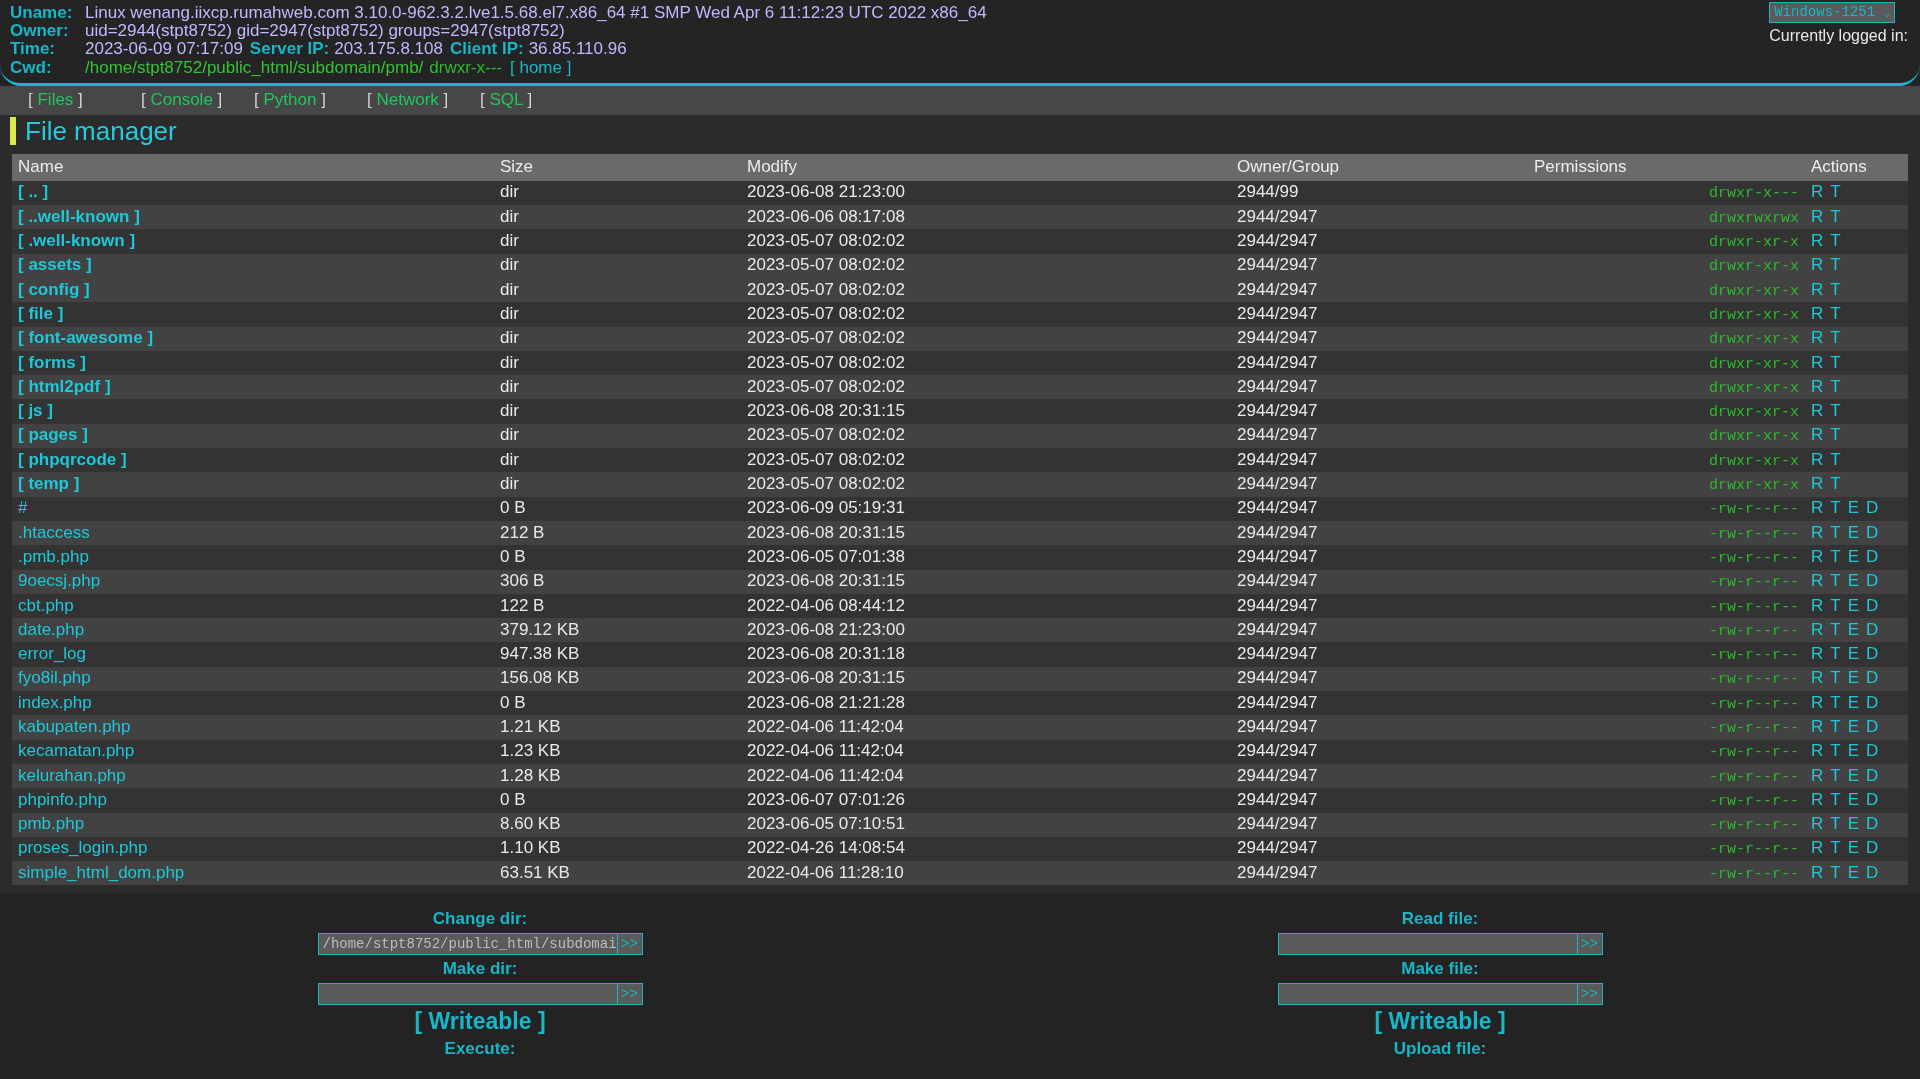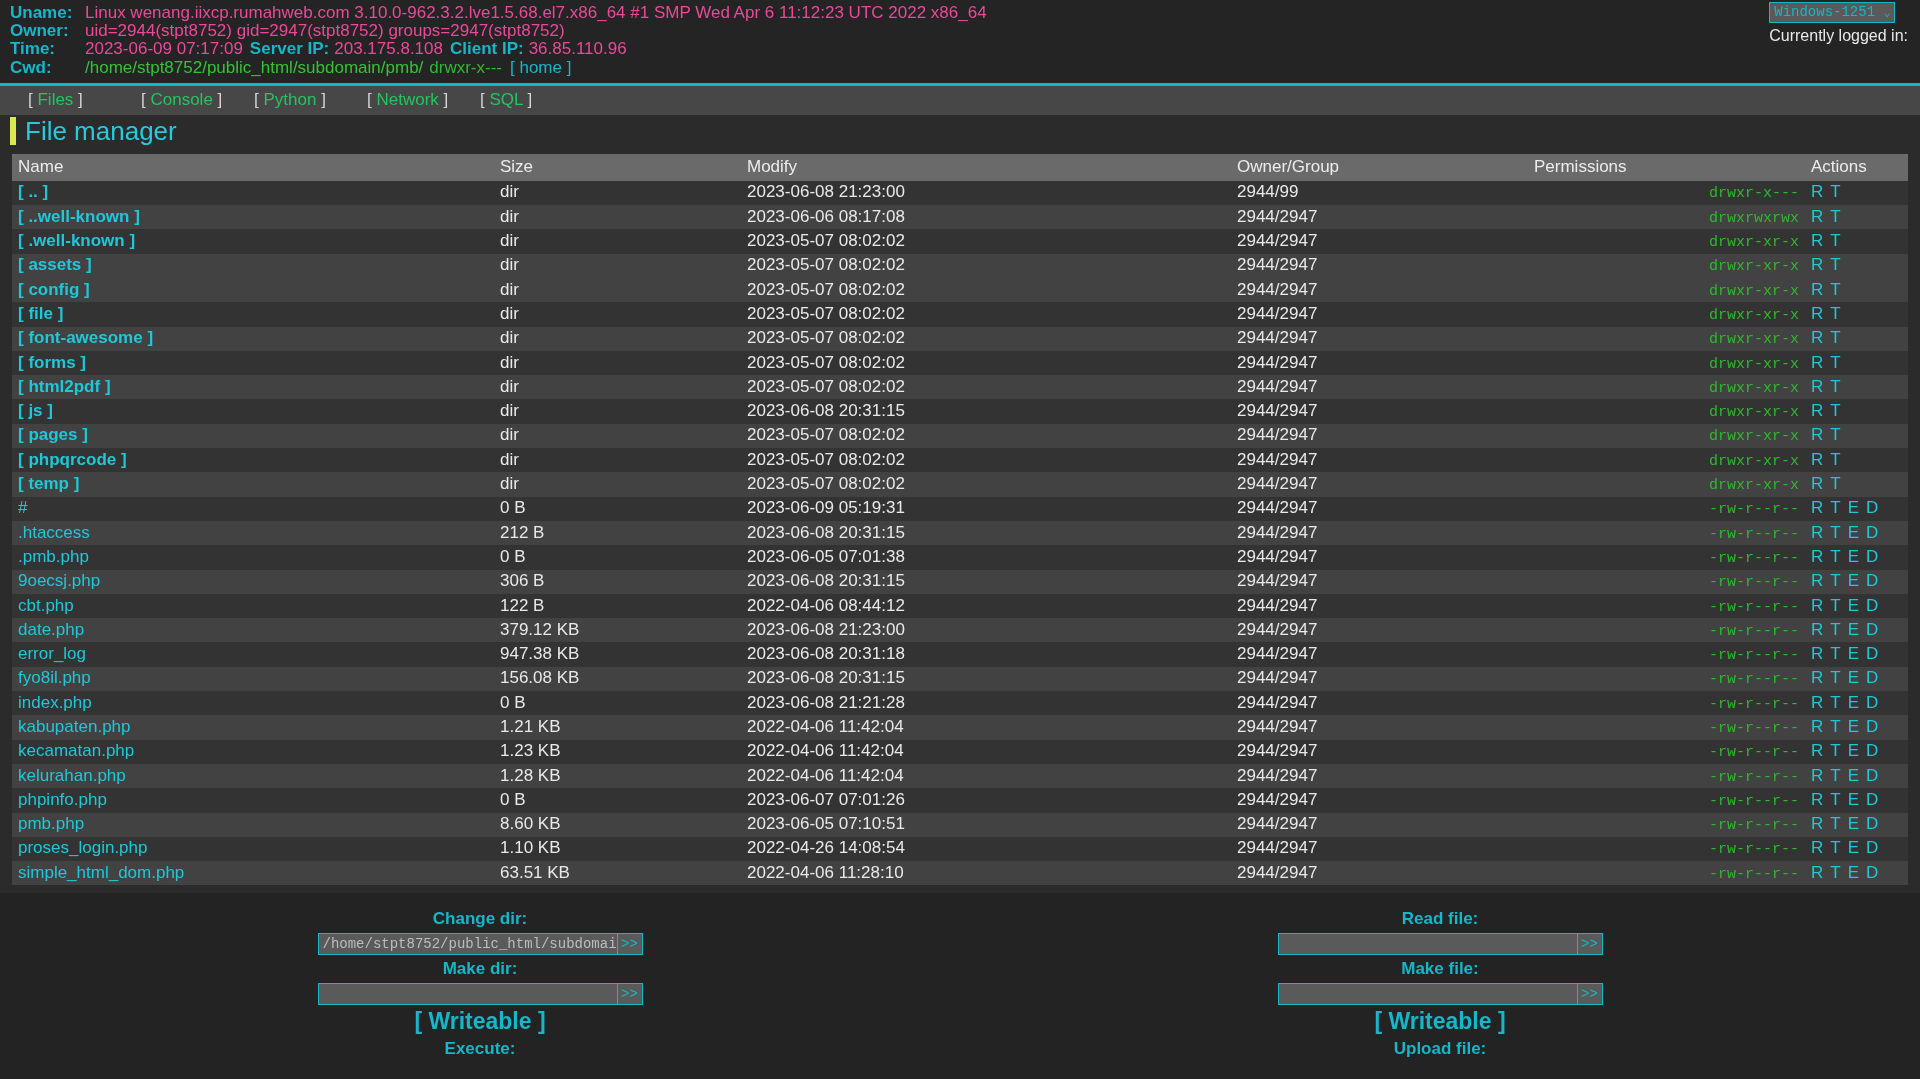--- a/index.html
+++ b/index.html
@@ -15,34 +15,35 @@
     font-size: 17px;
     color: #e8e8e8;
   }
 
   
   .topbar {
     position: relative;
     background: #242424;
     padding: 4px 10px 6px 10px;
     border-bottom: 3px solid #17b6c8;
+    border-radius: 21px;
   }
   .inforow {
     display: flex;
     align-items: baseline;
     line-height: 18.2px;
     white-space: nowrap;
   }
   .infolabel {
     color: #17b6c8;
     font-weight: bold;
     width: 75px;
     flex: 0 0 75px;
   }
-  .infoval { color: #ec4899; }
+  .infoval { color: #c4b5fd; }
   .kw {
     color: #17b6c8;
     font-weight: bold;
   }
   .cwdpath { color: #35c335; }
   .cwdperm { color: #2fb82f; }
   .homelink { color: #17b6c8; }
 
   .encoding-wrap {
     position: absolute;

